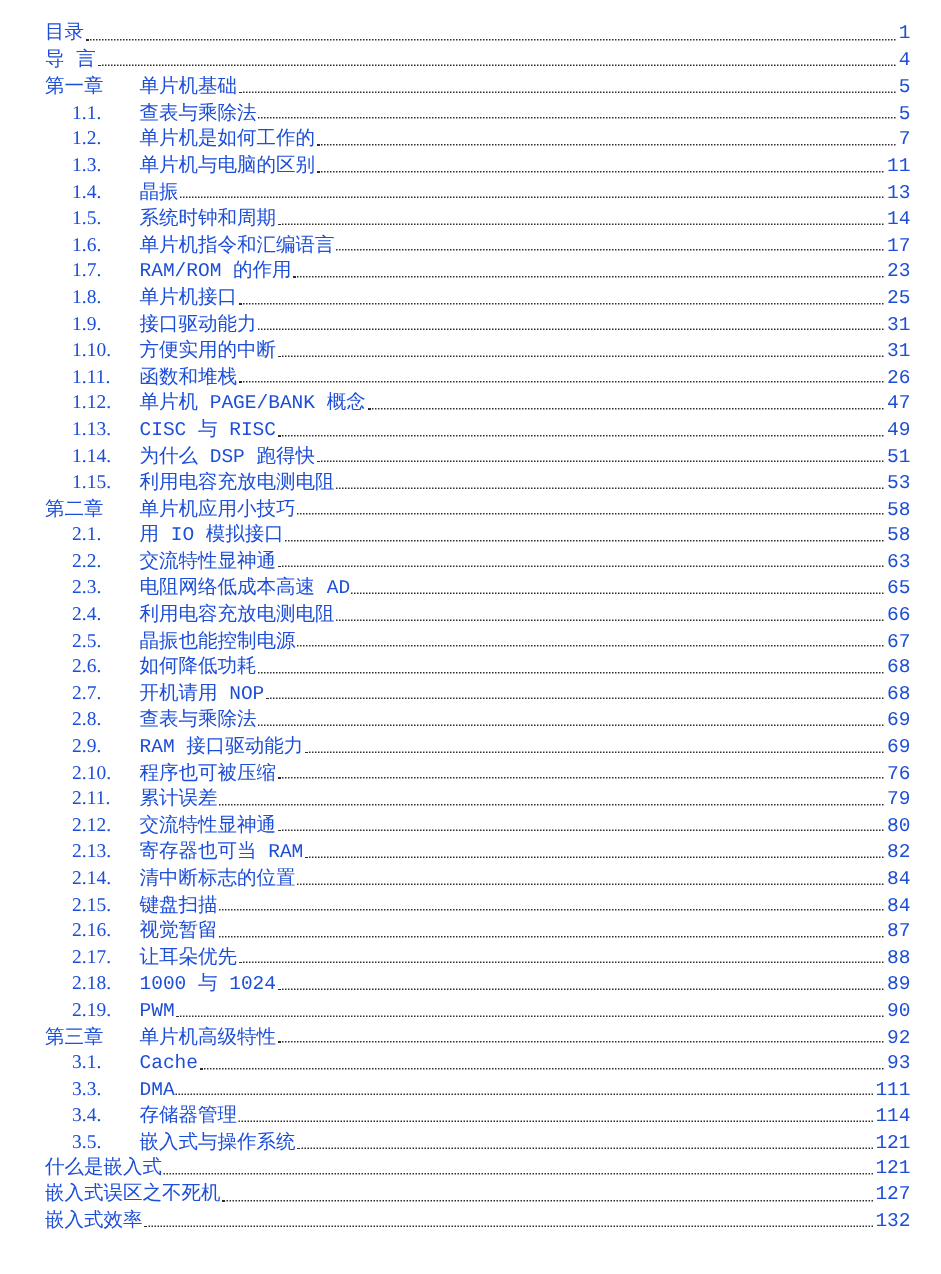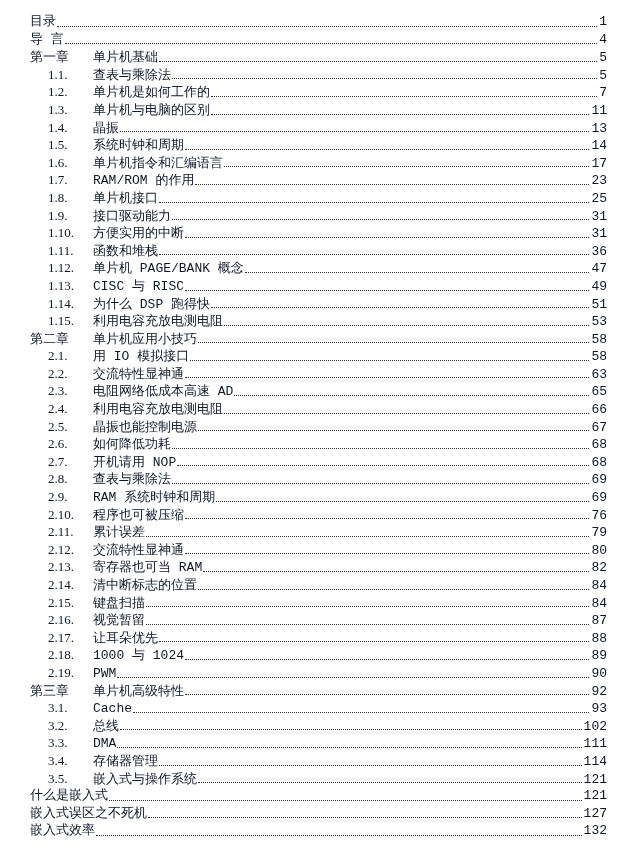--- a/index.html
+++ b/index.html
@@ -13,21 +13,21 @@
     overflow: hidden;
   }
   .page {
     box-sizing: border-box;
     width: 627px;
     height: 849px;
     padding: 13px 20px 0 30px;
     background: #ffffff;
     font-family: "Liberation Mono", "DejaVu Sans Mono", monospace;
     font-size: 13px;
-    color: #0f172a;
+    color: #1d4ed8;
   }
   .toc-row {
     display: flex;
     align-items: baseline;
     height: 17.6px;
     line-height: 17.6px;
     white-space: nowrap;
   }
   .toc-row .num {
     flex: 0 0 auto;
@@ -137,21 +137,21 @@
       <div class="toc-row section">
     <span class="num">1.10.</span>
     <span class="label">方便实用的中断</span>
     <span class="leader"></span>
     <span class="pagenum">31</span>
   </div>
       <div class="toc-row section">
     <span class="num">1.11.</span>
     <span class="label">函数和堆栈</span>
     <span class="leader"></span>
-    <span class="pagenum">36</span>
+    <span class="pagenum">26</span>
   </div>
       <div class="toc-row section">
     <span class="num">1.12.</span>
     <span class="label">单片机 PAGE/BANK 概念</span>
     <span class="leader"></span>
     <span class="pagenum">47</span>
   </div>
       <div class="toc-row section">
     <span class="num">1.13.</span>
     <span class="label">CISC 与 RISC</span>
@@ -219,21 +219,21 @@
     <span class="pagenum">68</span>
   </div>
       <div class="toc-row section">
     <span class="num">2.8.</span>
     <span class="label">查表与乘除法</span>
     <span class="leader"></span>
     <span class="pagenum">69</span>
   </div>
       <div class="toc-row section">
     <span class="num">2.9.</span>
-    <span class="label">RAM 系统时钟和周期</span>
+    <span class="label">RAM 接口驱动能力</span>
     <span class="leader"></span>
     <span class="pagenum">69</span>
   </div>
       <div class="toc-row section">
     <span class="num">2.10.</span>
     <span class="label">程序也可被压缩</span>
     <span class="leader"></span>
     <span class="pagenum">76</span>
   </div>
       <div class="toc-row section">
@@ -296,26 +296,20 @@
     <span class="leader"></span>
     <span class="pagenum">92</span>
   </div>
       <div class="toc-row section">
     <span class="num">3.1.</span>
     <span class="label">Cache</span>
     <span class="leader"></span>
     <span class="pagenum">93</span>
   </div>
       <div class="toc-row section">
-    <span class="num">3.2.</span>
-    <span class="label">总线</span>
-    <span class="leader"></span>
-    <span class="pagenum">102</span>
-  </div>
-      <div class="toc-row section">
     <span class="num">3.3.</span>
     <span class="label">DMA</span>
     <span class="leader"></span>
     <span class="pagenum">111</span>
   </div>
       <div class="toc-row section">
     <span class="num">3.4.</span>
     <span class="label">存储器管理</span>
     <span class="leader"></span>
     <span class="pagenum">114</span>

